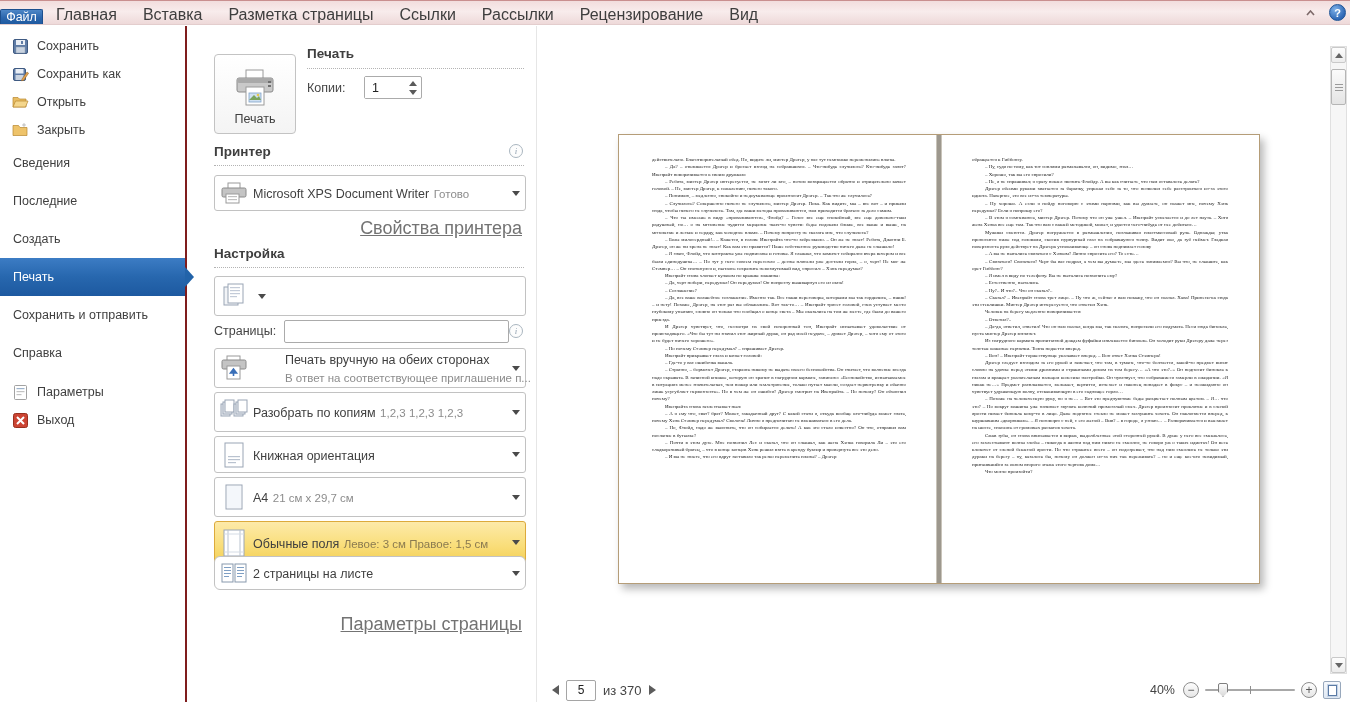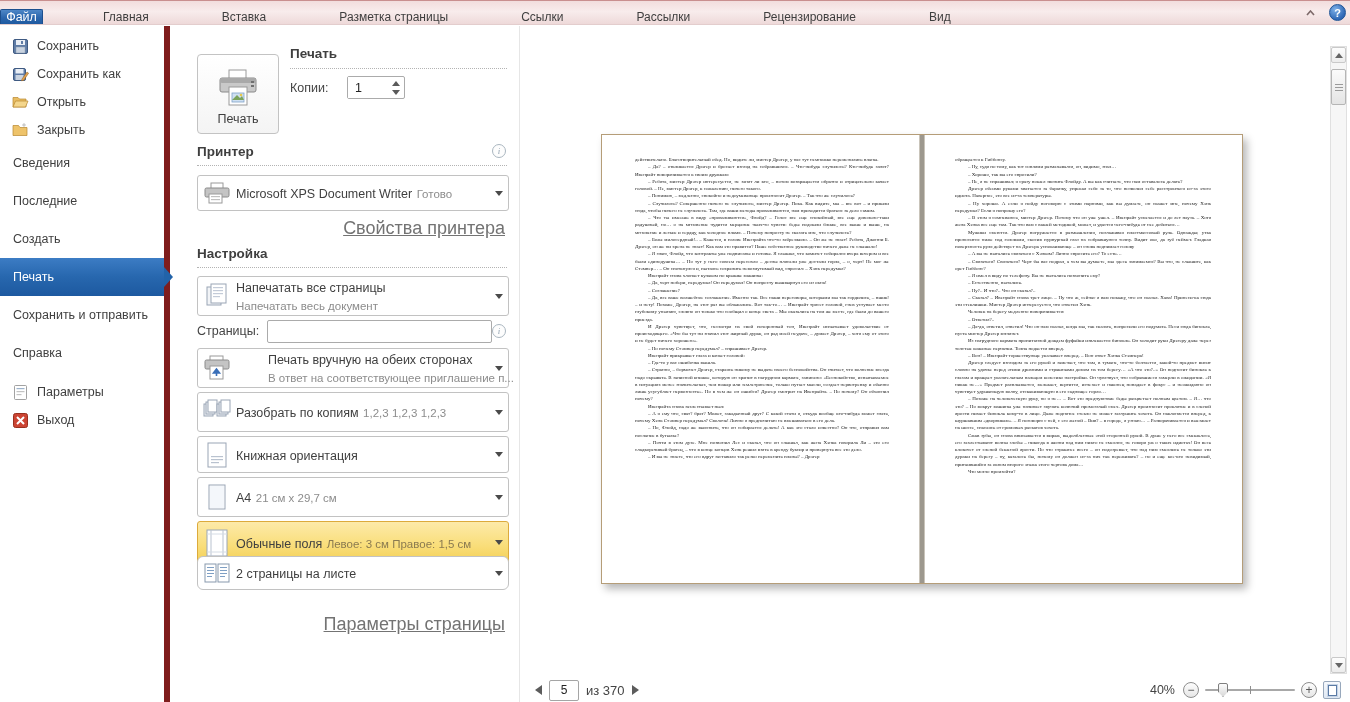--- a/index.html
+++ b/index.html
@@ -9,34 +9,34 @@
 
   
   .tabbar { position:absolute; top:0; left:0; width:1350px; height:25px;
     background:linear-gradient(180deg,#f2dddd 0%,#f8ecec 45%,#eed9d9 100%);
     border-top:1px solid #c98f8f; border-bottom:1px solid #e3cdcd;
     display:flex; align-items:flex-end; }
   .file-tab { width:43px; display:flex; align-items:center; justify-content:center;
     background:linear-gradient(180deg,#4e87c7 0%,#2b66ad 55%,#1f5aa0 100%);
     border:1px solid #1c4f8e; border-bottom:none; border-radius:2px 2px 0 0;
     color:#fff; font-size:12.5px; cursor:default; }
-  .tab { display:flex; align-items:center; padding:0 13px; font-size:12px; color:#3e3e3e; cursor:default;margin-left:47px; }
+  .tab { display:flex; align-items:center; padding:0 13px; font-size:16px; color:#3e3e3e; cursor:default; }
   .tab:first-of-type { margin-left:5px; }
   .tabbar-spacer { flex:1; }
   .ribbon-min { width:22px; height:15px; align-self:center; margin-right:8px; border-radius:2px;
     display:flex; align-items:center; justify-content:center; color:#7d6a6a; font-size:10px; }
   .help-btn { width:17px; height:17px; align-self:center; margin-right:4px; border-radius:50%;
     background:radial-gradient(circle at 35% 30%,#7db0e8,#2f68b5 70%); border:1px solid #1f5596;
     color:#fff; font-size:11px; font-weight:bold; display:flex; align-items:center; justify-content:center; }
 
   
   .bs-body { position:absolute; top:26px; left:0; width:1350px; height:676px; display:flex; }
 
   
-  .left-menu { width:170px; background:#fff; border-right:6px solid #7f1d1d; position:relative; z-index:3; }
+  .left-menu { width:187px; background:#fff; border-right:2px solid #7f1d1d; position:relative; z-index:3; }
   .cmd { height:28px; display:flex; align-items:center; gap:8px; padding-left:12px;
     font-size:12.5px; color:#3f3f3f; cursor:default; }
   .cmd:first-child { margin-top:6px; }
   .cmd .ic { width:17px; height:17px; display:flex; align-items:center; justify-content:center; }
   .navitem { height:38px; display:flex; align-items:center; padding-left:13px;
     font-size:12.5px; color:#3f3f3f; cursor:default; }
   .navitem.active { background:linear-gradient(180deg,#3c7cc4 0%,#2767ae 50%,#1d59a0 100%);
     color:#fff; position:relative; }
   .navitem.active::after { content:""; position:absolute; right:-9px; top:50%; margin-top:-10px;
     border-top:10px solid transparent; border-bottom:10px solid transparent; border-left:9px solid #2263a9; z-index:4; }
@@ -296,24 +296,20 @@
       <div class="opt" style="top:250px; height:40px;">
         <span class="icbox">
           <svg width="24" height="26" viewBox="0 0 24 26">
               <rect x="2" y="4" width="14" height="18" fill="#f2f4f7" stroke="#9aa5b5"></rect>
               <rect x="6" y="1" width="15" height="19" fill="#fff" stroke="#9aa5b5"></rect>
               <rect x="8" y="4" width="10" height="1.2" fill="#c3cbd8"></rect>
               <rect x="8" y="7" width="10" height="1.2" fill="#c3cbd8"></rect>
               <rect x="8" y="10" width="10" height="1.2" fill="#c3cbd8"></rect>
               <rect x="8" y="13" width="7" height="1.2" fill="#c3cbd8"></rect>
             </svg>
-        </span>
-        <span class="txt">
-          <span class="t1">Напечатать все страницы</span>
-          <span class="t2">Напечатать весь документ</span>
         </span>
         <span class="caret">
             <span class="caret-tri"></span>
           </span>
       </div>
 
       <div class="lbl" style="left:27px; top:298px;">Страницы:</div>
       <input class="pages-input" value="" style="">
       <div class="info-i" style="right:13px; top:298px;">i</div>
 

